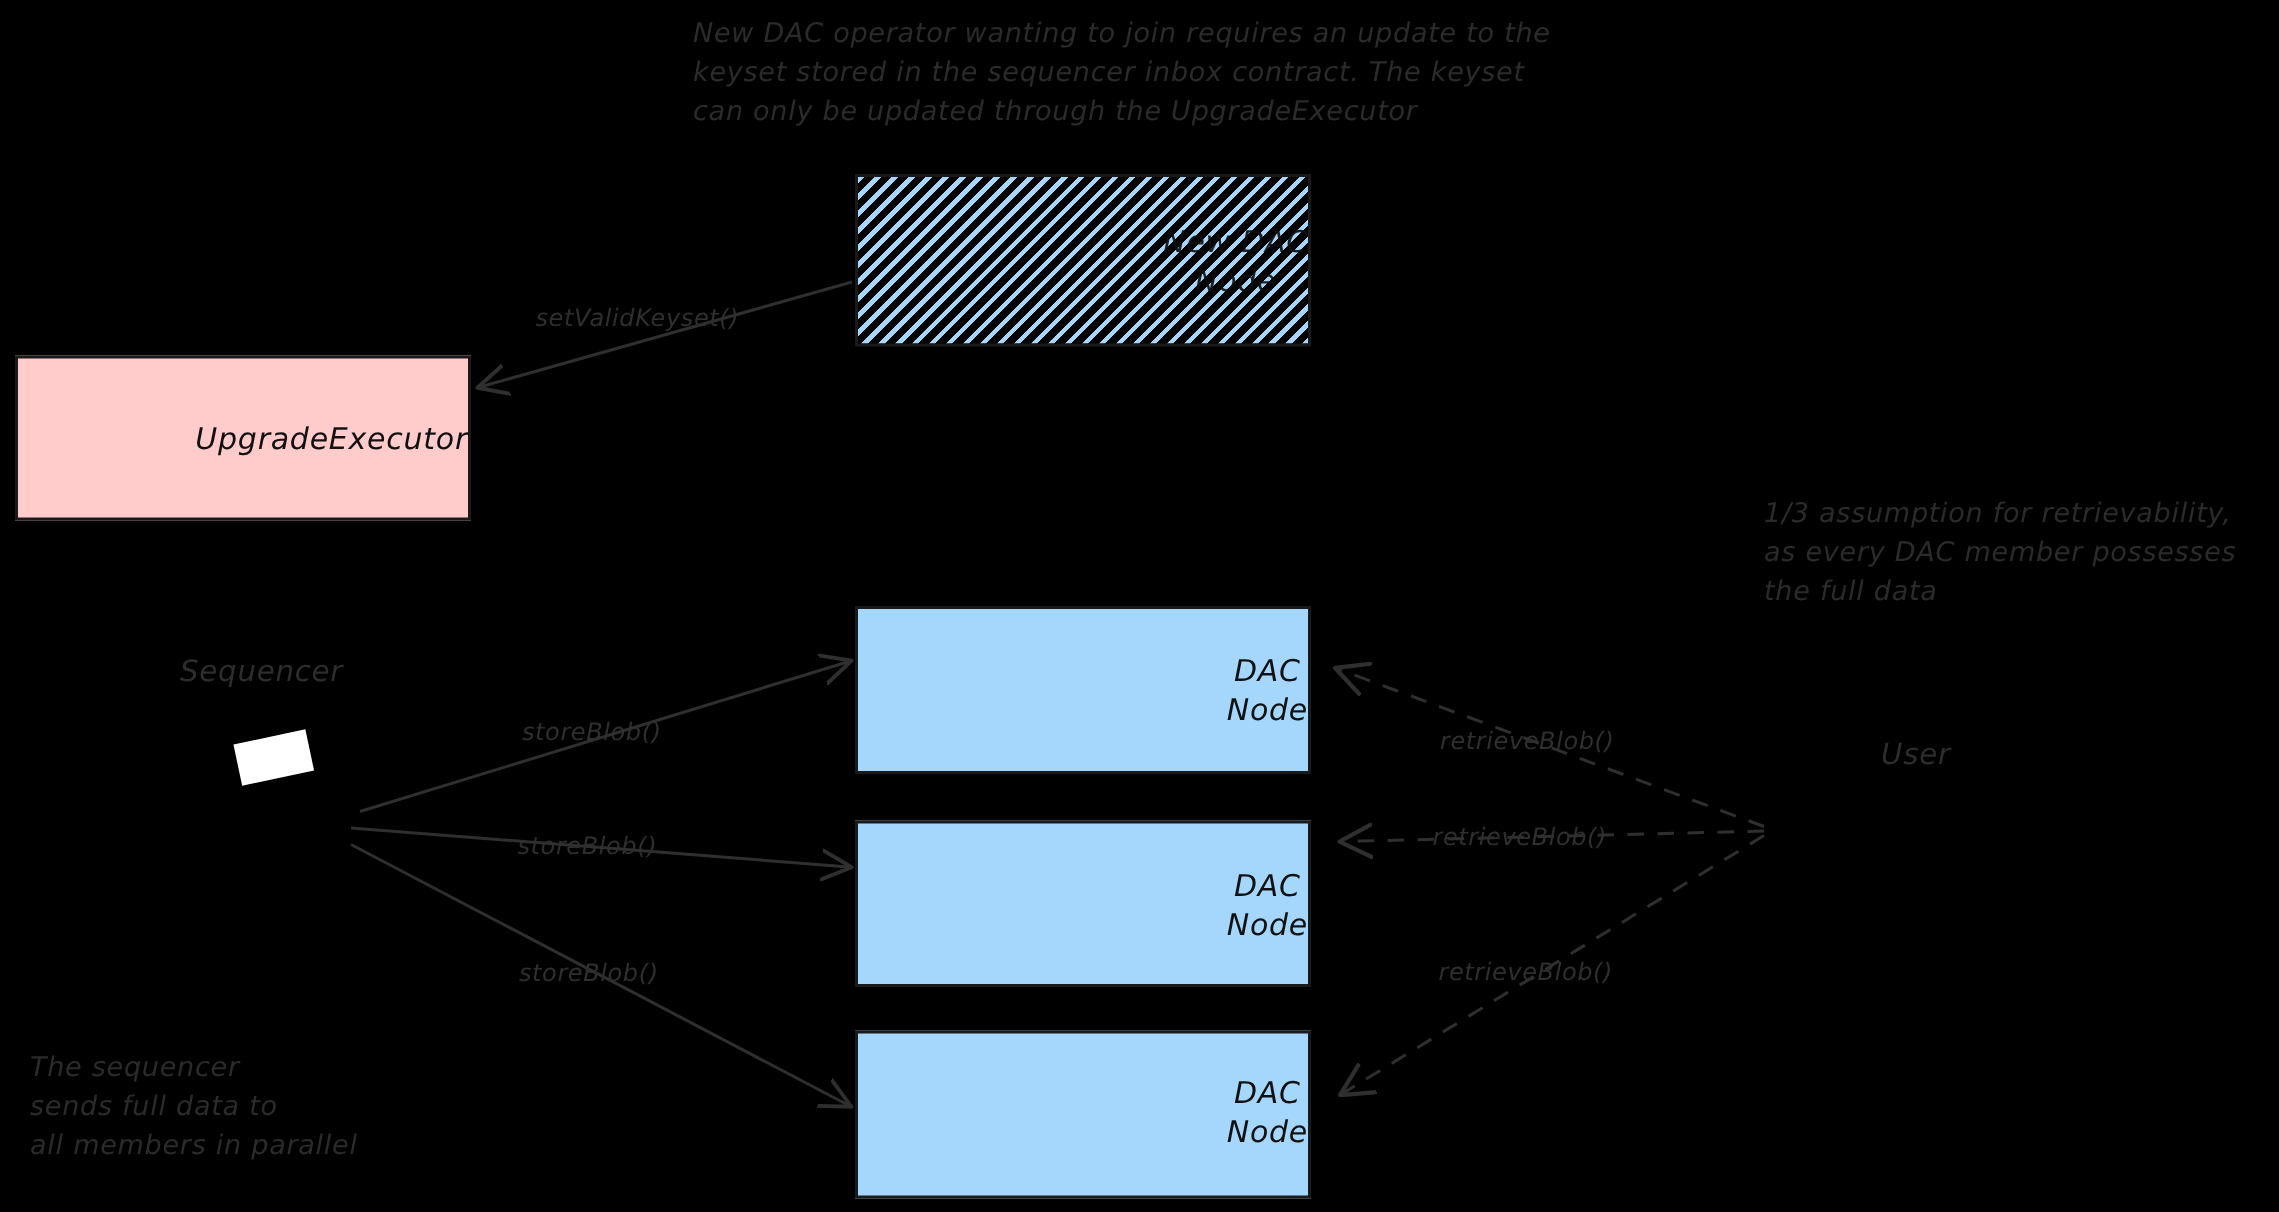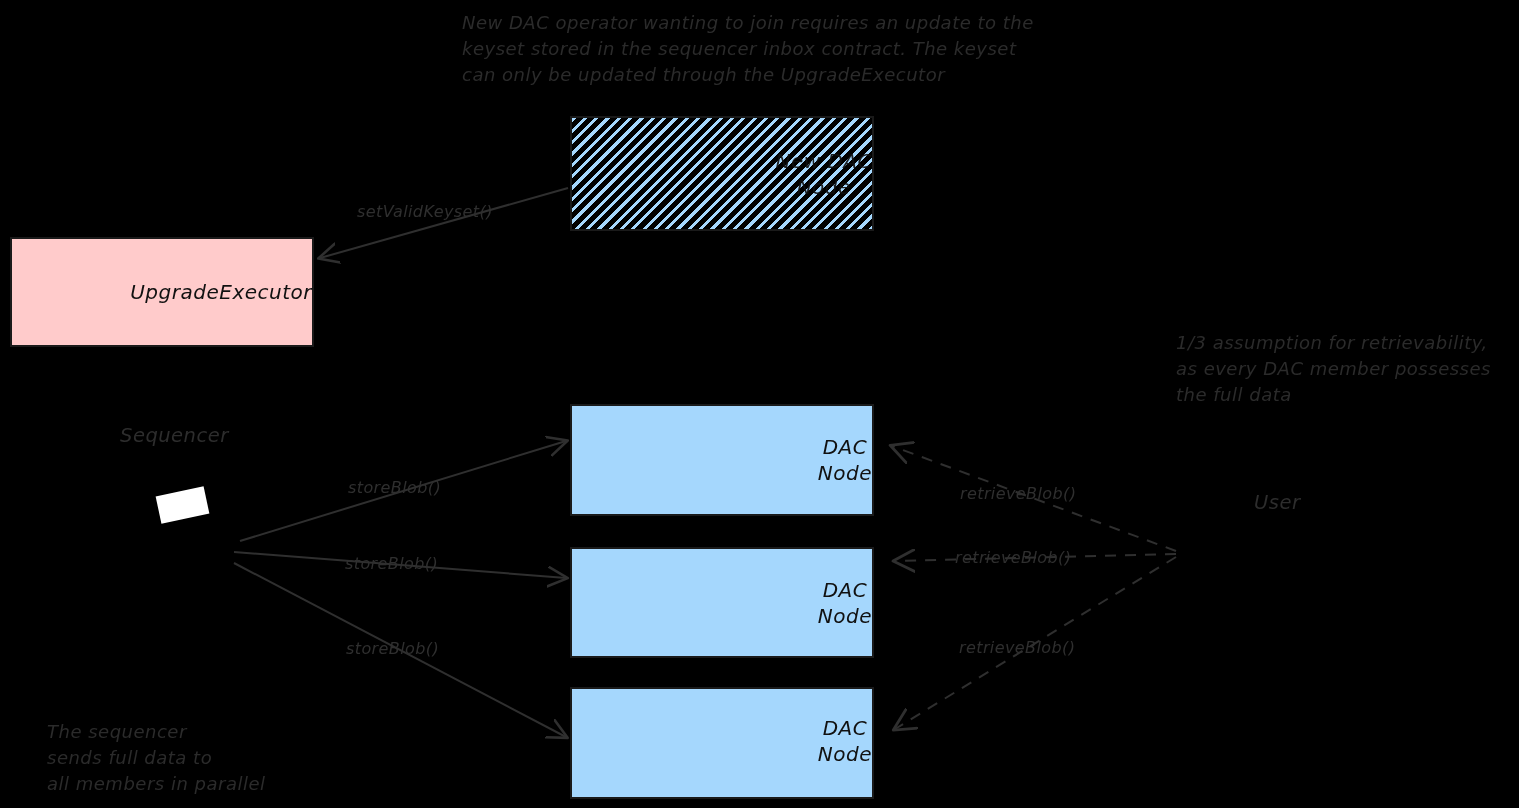--- a/index.html
+++ b/index.html
@@ -125,21 +125,21 @@
   </svg>
 
   <div class="annot" style="left:462px; top:10px; width:636px;">New DAC operator wanting to join requires an update to the
 keyset stored in the sequencer inbox contract. The keyset
 can only be updated through the UpgradeExecutor</div>
 
   <div class="annot" style="left:1176px; top:330px; width:345px;">1/3 assumption for retrievability,
 as every DAC member possesses
 the full data</div>
 
-  <div class="annot" style="left:47px; top:699px; width:270px;margin-top:20px;">The sequencer
+  <div class="annot" style="left:20px; top:699px; width:270px;">The sequencer
 sends full data to
 all members in parallel</div>
 
   <div class="node-box" style="left:570px; top:116px; width:304px; height:115px;
               background-image:repeating-linear-gradient(135deg,#A5D7FD 0px,#A5D7FD 3px,#000000 3px,#000000 8px);">
     <div class="hatch-label">New DAC
 Node</div>
   </div>
 
   <div class="node-box" style="left:10px; top:213px; width:304px; height:110px; background:#FFCBCB;margin-top:24px;">
@@ -154,21 +154,21 @@
   <div class="node-box" style="left:570px; top:547px; width:304px; height:111px; background:#A5D7FD;">
     <div class="node-label">DAC
 Node</div>
   </div>
 
   <div class="node-box" style="left:570px; top:687px; width:304px; height:112px; background:#A5D7FD;">
     <div class="node-label" style="margin-top:-4px;">DAC
 Node</div>
   </div>
 
-  <div class="actor-label" style="left:120px; top:424px;">Sequencer</div>
+  <div class="actor-label" style="left:120px; top:436px;">Sequencer</div>
 
   <div class="seq-icon" style="left:158px; top:491px; width:49px; height:28px;"></div>
 
   <div class="actor-label" style="left:1254px; top:449px;margin-top:42px;">User</div>
 
   <div class="edge-label" style="left:357px; top:202px;">setValidKeyset()</div>
 
   <div class="edge-label" style="left:348px; top:478px;">storeBlob()</div>
 
   <div class="edge-label" style="left:345px; top:554px;">storeBlob()</div>

